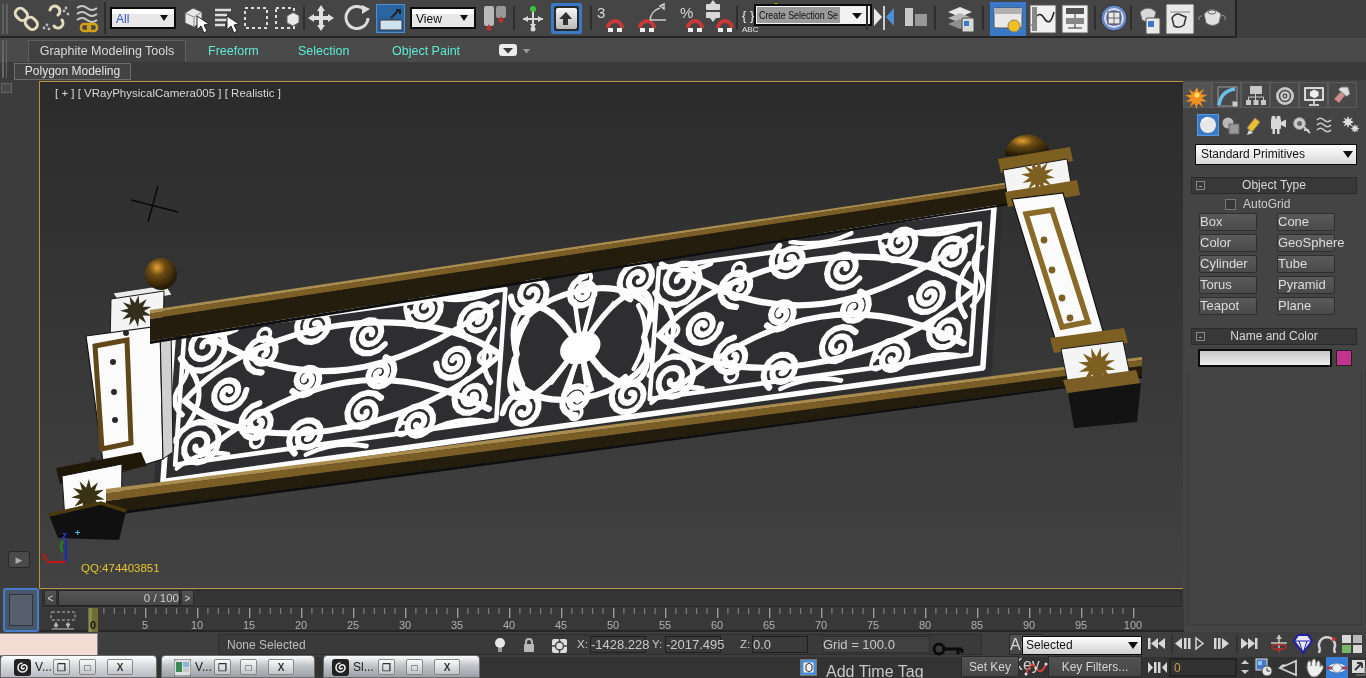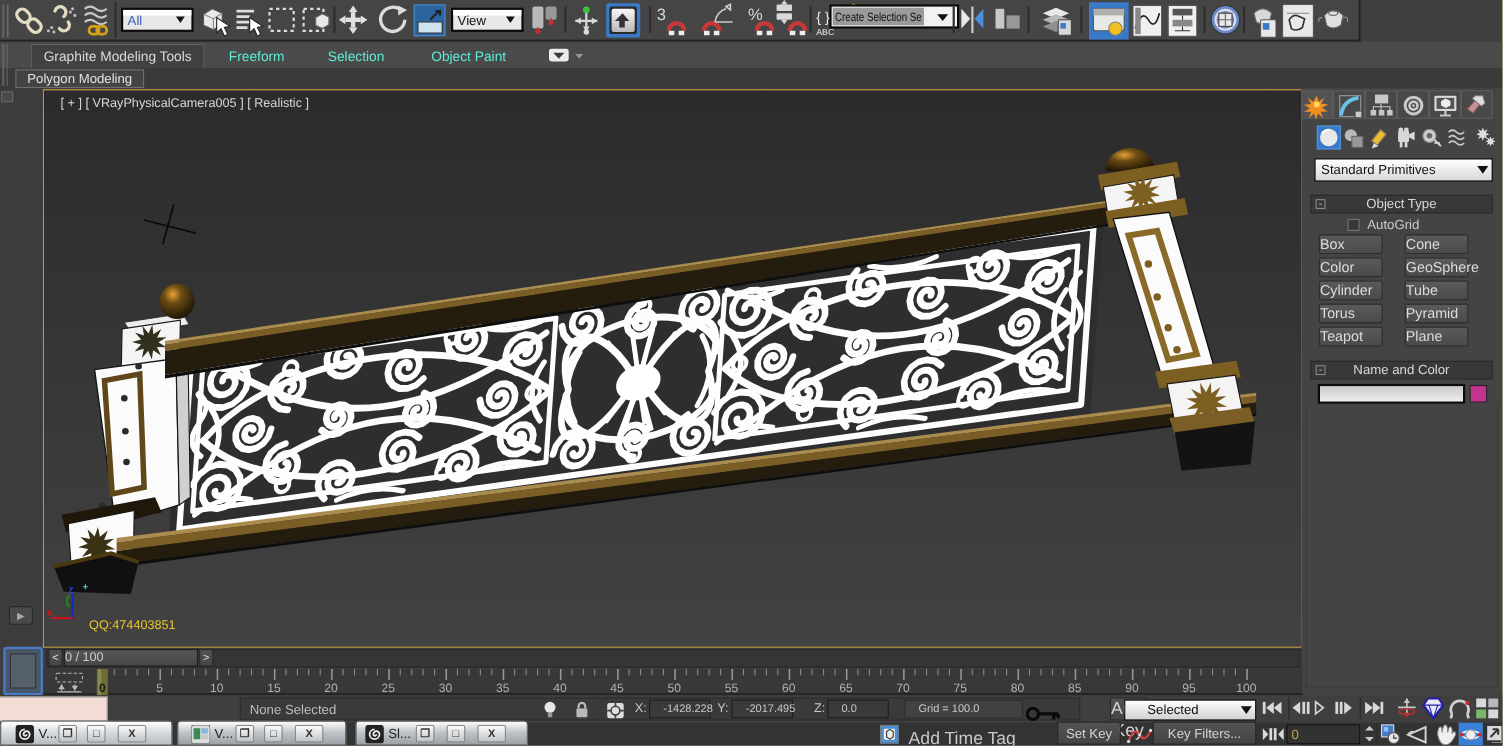--- a/index.html
+++ b/index.html
@@ -1,18 +1,18 @@
 <!DOCTYPE html>
 <html><head><meta charset="utf-8"><style>
 *{margin:0;padding:0;box-sizing:border-box}
 body{font-family:"Liberation Sans",sans-serif}
 #root{position:relative;width:1366px;height:678px;background:#3f3f3f;overflow:hidden}
 .pb{position:absolute;width:58px;height:18px;background:linear-gradient(#5a5a5a,#4a4a4a);border:1px solid #2e2e2e;border-radius:2px;color:#dcdcdc;font-size:13px;line-height:16px}
 .tabtxt{position:absolute;top:44px;color:#5eead4;font-size:12.5px}
-.fld{position:absolute;height:17px;background:#3a3a3a;border:1px solid #1e1e1e;color:#c8c8c8;font-size:10px;line-height:15px;padding-left:12px}
+.fld{position:absolute;height:17px;background:#3a3a3a;border:1px solid #1e1e1e;color:#c8c8c8;font-size:13px;line-height:15px;padding-left:0}
 .lbl{position:absolute;color:#c8c8c8;font-size:11.5px}
 .tbtn{position:absolute;background:linear-gradient(#525252,#454545);border:1px solid #2b2b2b;color:#d4d4d4;font-size:11.5px;text-align:center}
 .win{position:absolute;top:655px;height:23px;background:linear-gradient(#fdfdfd,#c2c6ca 45%,#9aa0a6);border:1px solid #6a6a6a;border-radius:4px 4px 0 0}
 .winbtn{position:absolute;top:3px;width:17px;height:16px;background:linear-gradient(#fafafa,#c0c4c8);border:1px solid #888;border-radius:2px;color:#333;font-size:10px;font-weight:bold;text-align:center;line-height:15px}
 </style></head><body>
 <div id="root">
 
 <div style="position:absolute;left:0;top:38px;width:1366px;height:24px;background:#4a4a4a"></div>
 <div style="position:absolute;left:0;top:62px;width:1366px;height:18px;background:#3a3a3a"></div>
 <div style="position:absolute;left:28px;top:40px;width:158px;height:22px;background:#414141;border:1px solid #5f5f5f;border-bottom:none;color:#d9d9d9;font-size:12.5px;text-align:center;line-height:21px">Graphite Modeling Tools</div>
@@ -523,21 +523,21 @@
 <div style="position:absolute;left:15px;top:269px;width:134px;height:18px;background:#0c0c0c">
  <div style="position:absolute;left:2px;top:2px;right:2px;bottom:2px;background:linear-gradient(#c8c8c8,#efefef)"></div>
 </div>
 <div style="position:absolute;left:153px;top:270px;width:16px;height:16px;background:#c2348e;border:1px solid #222"></div>
 <div style="position:absolute;left:4px;top:290px;width:175px;height:255px;border:1px solid #3a3a3a;border-top:none"></div>
 </div>
 
 <div style="position:absolute;left:40px;top:589px;width:1144px;height:19px;background:#3c3c3c">
  <div style="position:absolute;left:2px;top:1px;right:2px;bottom:1px;background:#353535;border:1px solid #2a2a2a"></div>
  <div class="tbtn" style="left:4px;top:1px;width:13px;height:16px;line-height:15px;font-size:10px">&lt;</div>
- <div style="position:absolute;left:18px;top:1px;width:122px;height:16px;background:linear-gradient(#565656,#474747);border:1px solid #222;color:#ccc;font-size:11.5px;text-align:left;line-height:15px">0 / 100</div>
+ <div style="position:absolute;left:18px;top:1px;width:122px;height:16px;background:linear-gradient(#565656,#474747);border:1px solid #222;color:#ccc;font-size:11.5px;text-align:right;line-height:15px">0 / 100</div>
  <div class="tbtn" style="left:141px;top:1px;width:13px;height:16px;line-height:15px;font-size:10px">&gt;</div>
 </div>
 
 <div style="position:absolute;left:3px;top:588px;width:36px;height:44px;background:#47586a;border:2px solid #4a7ac8;border-radius:3px">
  <div style="position:absolute;left:4px;top:4px;right:4px;bottom:4px;background:#55606c;border:1px solid #333"></div>
 </div>
 
 <div style="position:absolute;left:40px;top:608px;width:1144px;height:24px;background:#383838;border-bottom:2px solid #262626">
       <svg width="1144" height="24" viewBox="0 0 1144 24" style="position:absolute;left:0;top:0">
         <rect x="53.0" y="0" width="1.4" height="10" fill="#9a9a9a"></rect>
@@ -700,21 +700,21 @@
       </svg></div>
 <div class="lbl" style="left:826px;top:663px;font-size:16px">Add Time Tag</div>
 
 <svg width="34" height="18" viewBox="0 0 34 18" style="position:absolute;left:932px;top:640px">
       <circle cx="7" cy="9" r="5" fill="none" stroke="#0a0a0a" stroke-width="3"></circle>
       <path d="M12 9 h18 M26 9 v5 M30 9 v4" stroke="#0a0a0a" stroke-width="3"></path>
     </svg>
 <div class="tbtn" style="left:1009px;top:634px;width:34px;height:21px;line-height:20px;font-size:16px">Auto Key</div>
 <div class="tbtn" style="left:961px;top:656px;width:58px;height:21px;line-height:20px;font-size:12px">Set Key</div>
 <div style="position:absolute;left:1022px;top:636px;width:120px;height:19px;background:#0a0a0a">
- <div style="position:absolute;left:1px;top:1px;right:1px;bottom:1px;background:linear-gradient(#fff,#d0d0d0);color:#111;font-size:12px;line-height:17px;padding-left:20px">Selected</div>
+ <div style="position:absolute;left:1px;top:1px;right:1px;bottom:1px;background:linear-gradient(#fff,#d0d0d0);color:#111;font-size:12px;line-height:17px;padding-left:3px">Selected</div>
  <div style="position:absolute;right:4px;top:6px;width:0;height:0;border:5px solid transparent;border-top:7px solid #111"></div>
 </div>
 <svg width="24" height="20" viewBox="0 0 24 20" style="position:absolute;left:1024px;top:658px">
       <path d="M2 16 Q7 2 12 10 T22 6" fill="none" stroke="#d04040" stroke-width="2"></path>
       <circle cx="2" cy="16" r="1.5" fill="#ddd"></circle>
       <circle cx="12" cy="10" r="1.5" fill="#ddd"></circle>
       <circle cx="22" cy="6" r="1.5" fill="#ddd"></circle>
     </svg>
 <div class="tbtn" style="left:1048px;top:656px;width:94px;height:21px;line-height:20px;font-size:12px">Key Filters...</div>
 <svg width="222" height="46" viewBox="0 0 222 46" style="position:absolute;left:1144px;top:632px">

